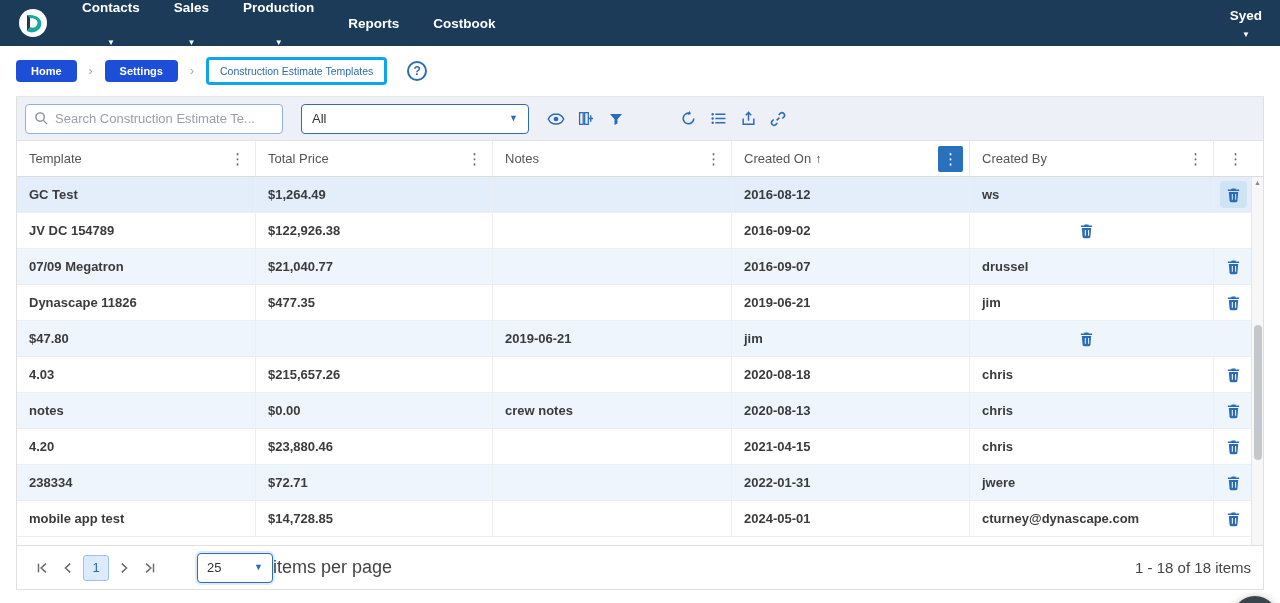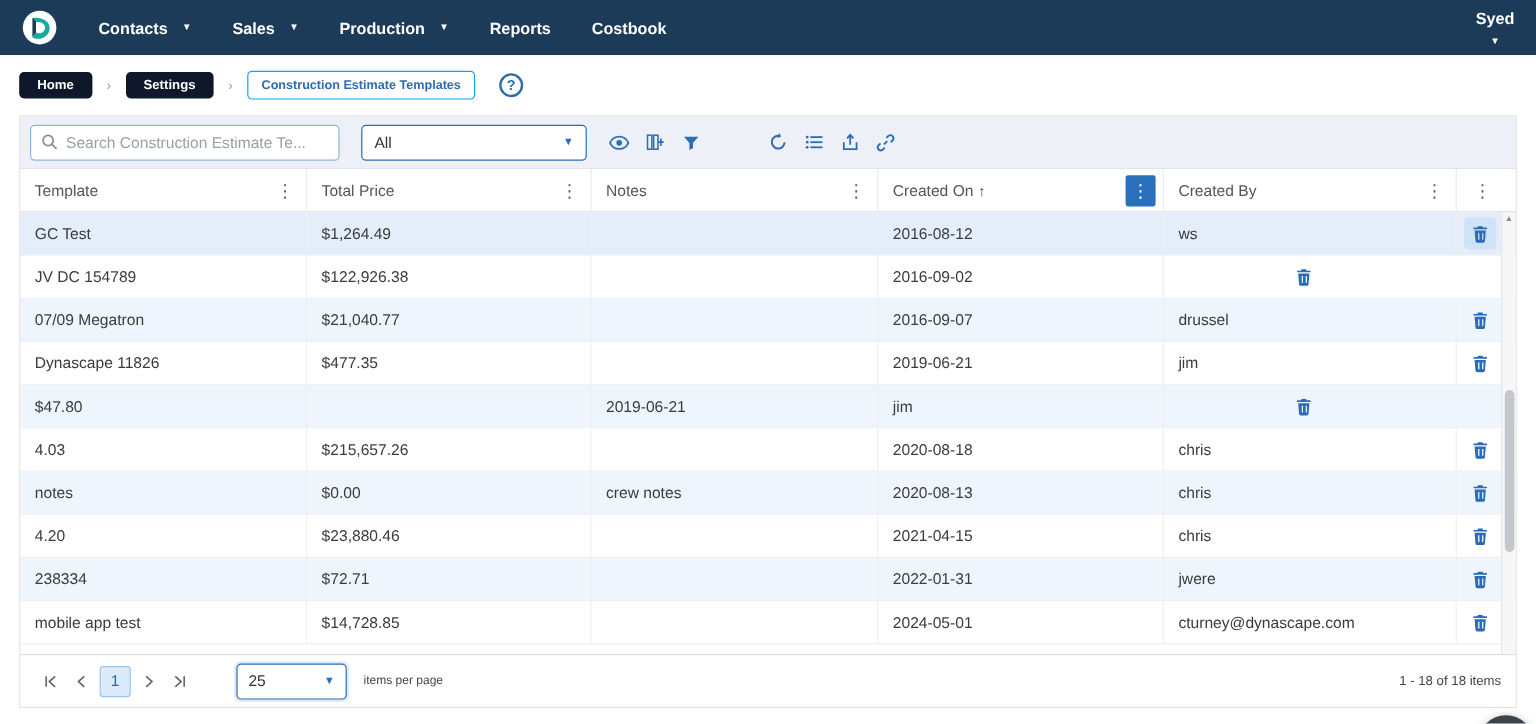--- a/index.html
+++ b/index.html
@@ -3,44 +3,44 @@
 <meta charset="utf-8">
 <style>
   * { box-sizing: border-box; margin: 0; padding: 0; }
   html,body { width:1280px; height:603px; overflow:hidden; background:#fff;
     font-family:"Liberation Sans", sans-serif; }
 
   
   .navbar { height:46px; background:#1c3b58; display:flex; align-items:center; padding:0 18px; }
   .logo-wrap { width:30px; height:30px; margin-right:34px; flex:0 0 auto; }
   .nav-items { display:flex; align-items:center; gap:34px; }
-  .nav-item { color:#fff; font-size:13.5px; font-weight:700; display:flex; align-items:center; gap:12px; cursor:pointer; }
+  .nav-item { color:#fff; font-size:13.5px; font-weight:700; display:flex; align-items:center; gap:24px; cursor:pointer;flex-direction:column; }
   .caret { font-size:8px; color:#fff; line-height:1; }
   .nav-user { margin-left:auto; color:#fff; font-size:13.5px; font-weight:700; display:flex; align-items:center; gap:8px; cursor:pointer;flex-direction:column; }
 
   
   .crumbbar { height:50px; background:#fff; display:flex; align-items:center; padding:0 16px; gap:12px; }
-  .crumb-btn { background:#0f172a; color:#fff; font-size:11px; font-weight:700; border:none;
+  .crumb-btn { background:#1d4ed8; color:#fff; font-size:11px; font-weight:700; border:none;
     padding:5px 15px; border-radius:4px; cursor:pointer; font-family:inherit; }
   .crumb-sep { color:#9aa3ad; font-size:12px; }
-  .crumb-chip { background:#fff; border:1px solid #0ea5e9; color:#2d6daf; font-size:10.5px;
-    padding:5px 11px; border-radius:4px;font-weight:bold; }
+  .crumb-chip { background:#fff; border:3px solid #0ea5e9; color:#2d6daf; font-size:10.5px;
+    padding:5px 11px; border-radius:4px; }
   .help-q { width:20px; height:20px; border:2px solid #2d6daf; border-radius:50%; color:#2d6daf;
     font-size:12px; font-weight:700; display:flex; align-items:center; justify-content:center; cursor:pointer; margin-left:8px; }
 
   
   .panel { margin:0 16px; width:1248px; border:1px solid #e0e0e0; border-top:1px solid #e6e6e6; background:#fff; position:relative; }
 
   
   .toolbar { height:44px; background:#edf0f6; border-bottom:1px solid #dfe3ea; display:flex; align-items:center; padding:0 4px; }
   .searchbox { width:258px; height:30px; background:#fff; border:1px solid #8fb3dc; border-radius:4px;
     display:flex; align-items:center; padding:0 8px; margin-left:4px; }
   .searchbox input { border:none; outline:none; flex:1; font-size:13px; color:#404040; font-family:inherit; background:transparent; min-width:0; }
   .searchbox input::placeholder { color:#9aa0a8; }
-  .filter-dd { width:188px; height:30px; background:#fff; border:1px solid #2d6daf; border-radius:4px;
+  .filter-dd { width:228px; height:30px; background:#fff; border:1px solid #2d6daf; border-radius:4px;
     display:flex; align-items:center; padding:0 10px; margin-left:18px; cursor:pointer; }
   .filter-dd .dd-val { flex:1; font-size:13px; color:#333; }
   .filter-dd .caret, .size-dd .caret { color:#2b6cb8; }
   .icon-btn { width:30px; height:30px; display:flex; align-items:center; justify-content:center; cursor:pointer; border-radius:4px; }
   .tgroup1 { display:flex; align-items:center; gap:0; margin-left:12px; }
   .tgroup2 { display:flex; align-items:center; gap:0; margin-left:42px; }
 
   
   .grid-head { display:grid; grid-template-columns:239px 237px 239px 238px 244px 49px; height:36px;
     border-bottom:1px solid #dcdcdc; background:#fff; }
@@ -48,46 +48,46 @@
     border-right:1px solid #ececec; position:relative; }
   .th:last-child { border-right:none; padding-left:0; justify-content:center; }
   .th .th-label { flex:1; white-space:nowrap; overflow:hidden; }
   .th .sort-arrow { font-size:12px; color:#444; margin:0 4px; }
   .th .col-menu { font-size:15px; color:#5a6069; cursor:pointer; padding:0 4px; }
   .th .col-menu.active { background:#2a71bd; color:#fff; border-radius:2px; width:25px; height:26px;
     display:flex; align-items:center; justify-content:center; padding:0; }
 
   .tbody { position:relative; height:368px; overflow:hidden; }
   .tr { display:grid; grid-template-columns:239px 237px 239px 238px 244px 49px; height:36px;
-    border-bottom:1px solid #eceff2; background:#fff; }
+    border-bottom:1px solid #eceff2; background:#fff;font-weight:bold; }
   .tr.alt { background:#eef5fc; }
   .tr.hl  { background:#e4eefa; }
   .td { display:flex; align-items:center; padding:0 10px 0 12px; font-size:13px; color:#3b3b3b;
     border-right:1px solid #edf0f3; white-space:nowrap; overflow:hidden; }
   .td.actions { border-right:none; justify-content:center; padding:0 11px 0 0; }
   .trash-btn { width:27px; height:27px; border:none; background:transparent; border-radius:4px;
     display:flex; align-items:center; justify-content:center; cursor:pointer; }
   .tr.hl .trash-btn { background:#cfe3f7; }
 
   
   .vscroll { position:absolute; top:0; right:0; bottom:0; width:12px; background:#f7f7f7; border-left:1px solid #e6e6e6; }
   .vscroll .up { position:absolute; top:2px; left:0; right:0; text-align:center; font-size:7px; color:#8a8a8a; }
   .vscroll .thumb { position:absolute; left:2px; width:8px; top:148px; height:135px; background:#c4c7cc; border-radius:5px; }
 
   
   .footer { height:44px; border-top:1px solid #e0e0e0; background:#fff; display:flex; align-items:center; padding:0 12px; }
   .pg-btn { width:26px; height:26px; display:flex; align-items:center; justify-content:center; cursor:pointer; border-radius:3px; }
   .pg-num { width:26px; height:26px; display:flex; align-items:center; justify-content:center;
     background:#dcebfb; border:1px solid #9dc3ea; color:#2a66a8; font-size:13px; border-radius:3px; cursor:pointer; margin:0 2px; }
-  .size-dd { width:92px; height:30px; border:1px solid #2d6daf; border-radius:4px; background:#fff;
+  .size-dd { width:76px; height:30px; border:1px solid #2d6daf; border-radius:4px; background:#fff;
     display:flex; align-items:center; padding:0 9px; margin-left:34px; cursor:pointer;
     box-shadow:0 0 0 2px rgba(45,109,175,.14); }
   .size-dd .dd-val { flex:1; font-size:13px; color:#333; }
-  .per-page { font-size:10px; color:#444; margin-left:14px; }
-  .range { margin-left:auto; font-size:11px; color:#444; }
+  .per-page { font-size:18px; color:#444; }
+  .range { margin-left:auto; font-size:15px; color:#444; }
 
   
   .fab { position:absolute; left:1215px; top:499px; width:46px; height:46px; border-radius:50%;
     background:#3c434a; color:#fff; font-size:21px; font-weight:700; display:flex; align-items:center;
     justify-content:center; box-shadow:0 2px 8px rgba(0,0,0,.35); cursor:pointer; }
 </style>
 </head>
 <body>
 
 <div class="navbar">

